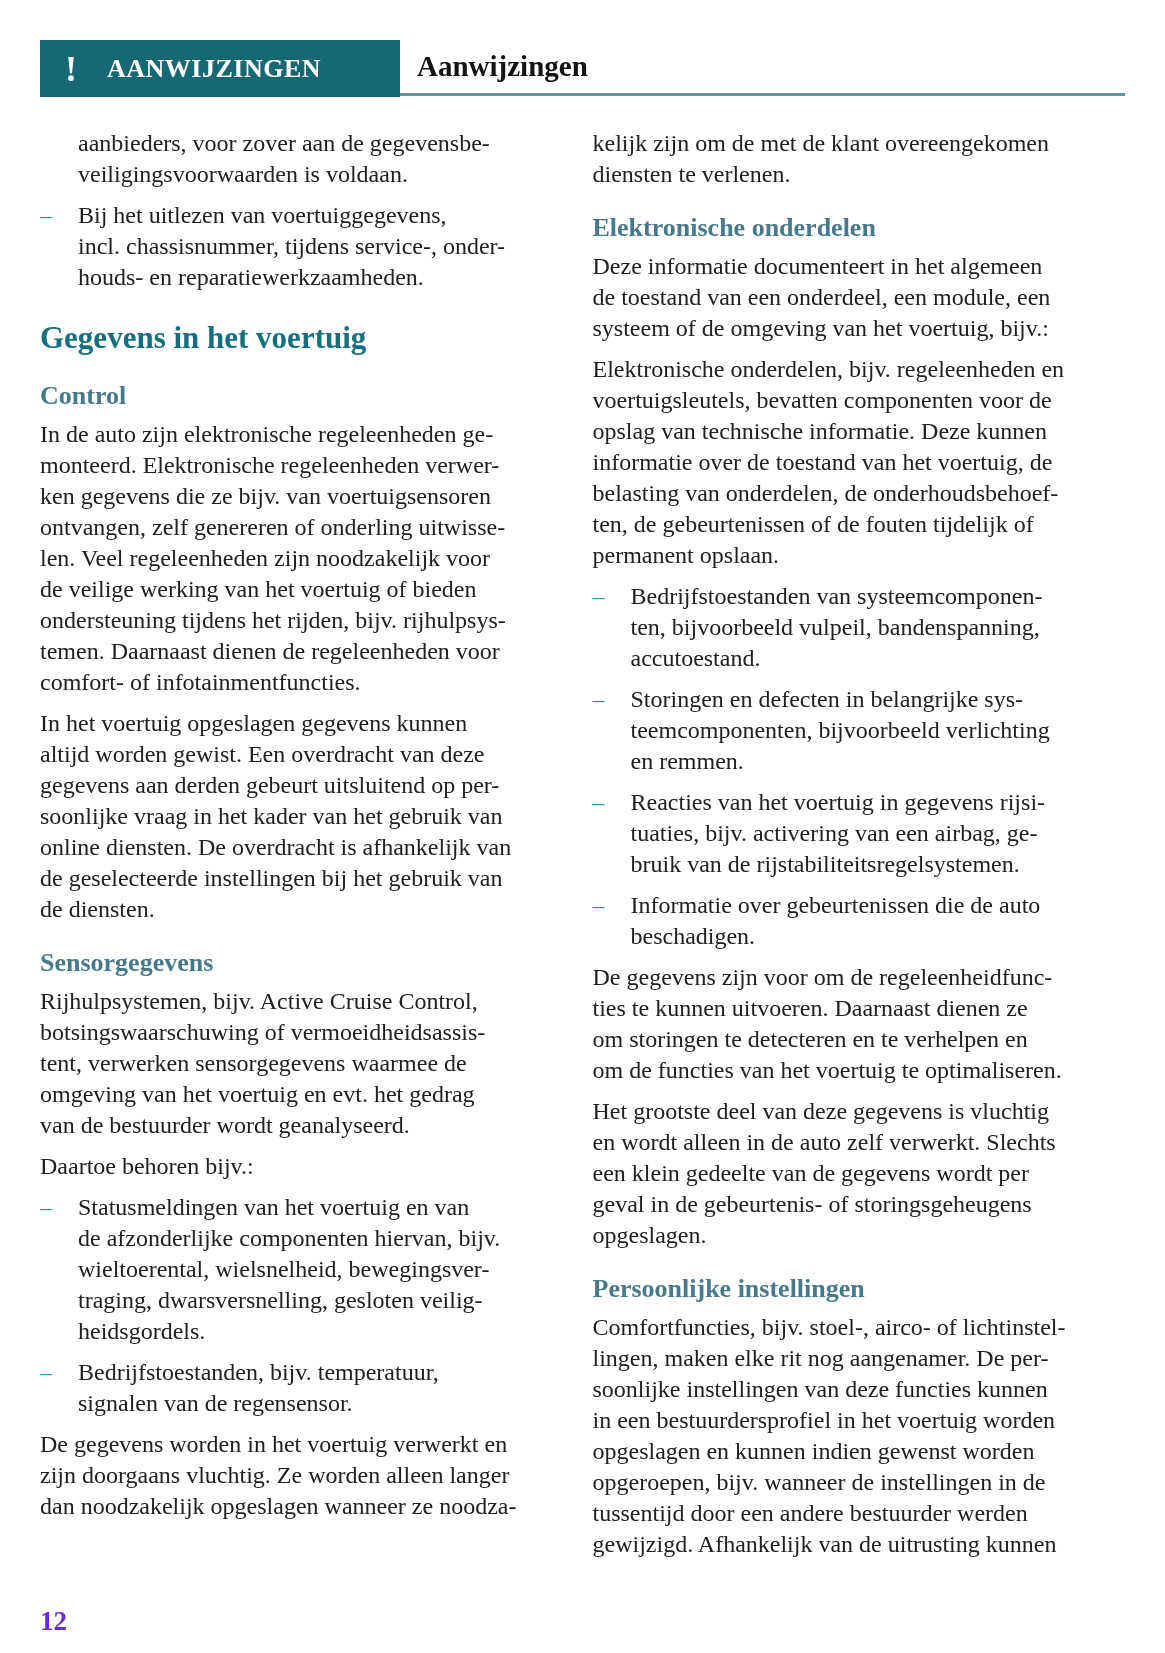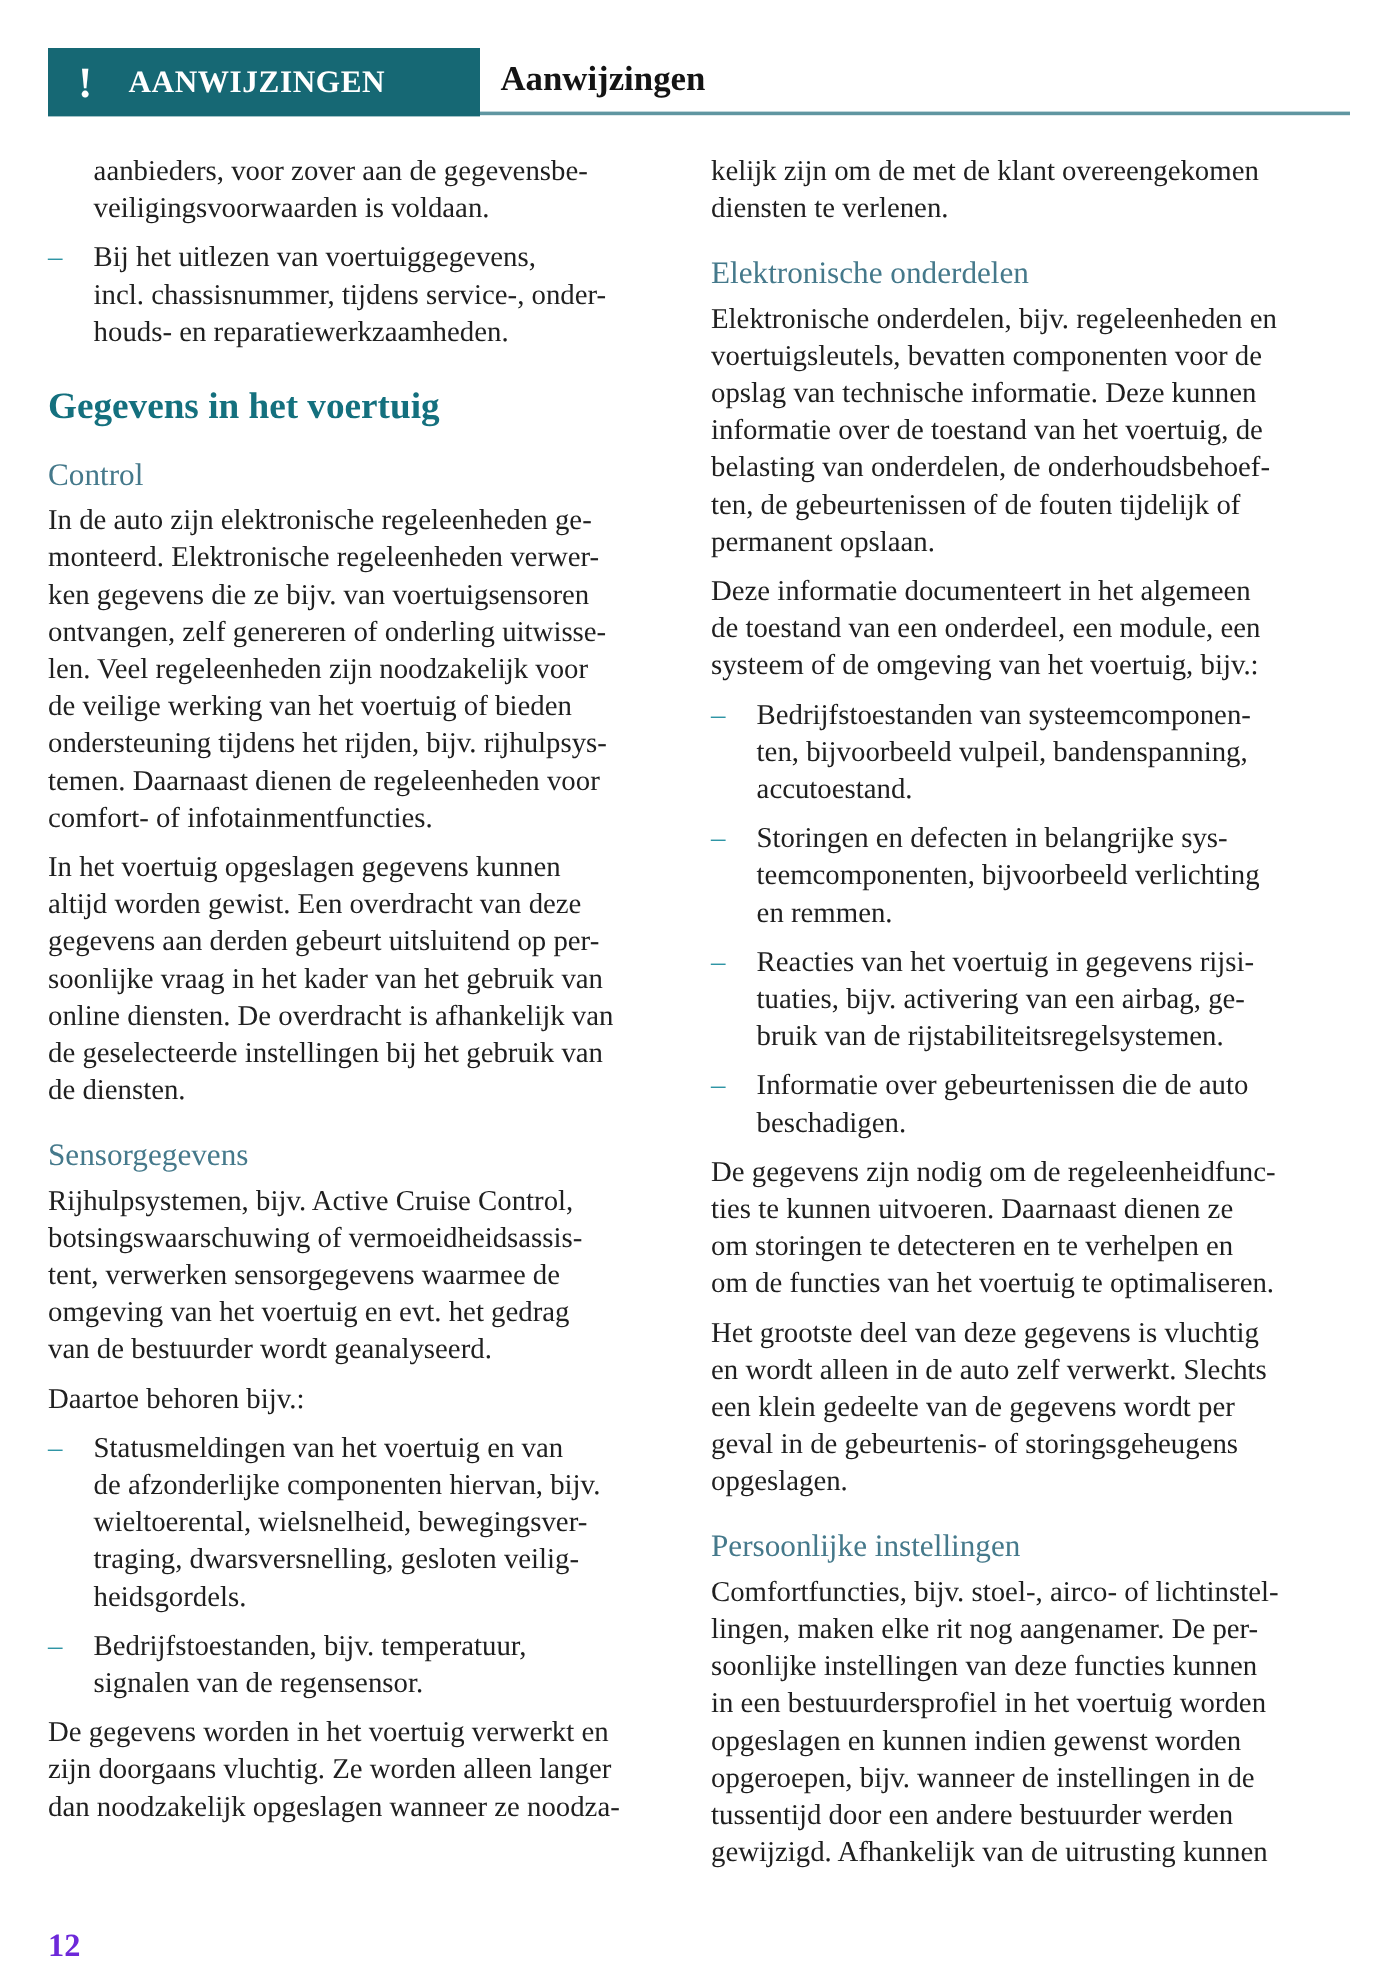--- a/index.html
+++ b/index.html
@@ -36,21 +36,21 @@
   .col { flex: 1; font-size: 24px; line-height: 31px; }
 
   .lines { white-space: pre-line; }
   .col p { margin: 0 0 10px 0; }
 
   .section-heading {
     font-size: 31px; line-height: 40px; font-weight: bold;
     color: #14707e; margin: 25px 0 0 0;
   }
   .sub-heading {
-    font-size: 26px; line-height: 34px; font-weight: normal;
+    font-size: 26px; line-height: 34px; font-weight: bold;
     color: #45798b; margin: 21px 0 6px 0;
   }
 
   .dash-list { list-style: none; margin: 0 0 10px 0; }
   .dash-item { display: flex; margin-bottom: 10px; }
   .dash-item:last-child { margin-bottom: 0; }
   .dash {
     width: 38px; flex: none;
     color: #2f95a5;
   }
@@ -142,30 +142,30 @@
 dan noodzakelijk opgeslagen wanneer ze noodza-</p>
 
     </section>
 
     <section class="col">
 
       <p class="lines">kelijk zijn om de met de klant overeengekomen
 diensten te verlenen.</p>
 
       <h2 class="sub-heading">Elektronische onderdelen</h2>
+      <p class="lines">Deze informatie documenteert in het algemeen
+de toestand van een onderdeel, een module, een
+systeem of de omgeving van het voertuig, bijv.:</p>
       <p class="lines">Elektronische onderdelen, bijv. regeleenheden en
 voertuigsleutels, bevatten componenten voor de
 opslag van technische informatie. Deze kunnen
 informatie over de toestand van het voertuig, de
 belasting van onderdelen, de onderhoudsbehoef-
 ten, de gebeurtenissen of de fouten tijdelijk of
 permanent opslaan.</p>
-      <p class="lines">Deze informatie documenteert in het algemeen
-de toestand van een onderdeel, een module, een
-systeem of de omgeving van het voertuig, bijv.:</p>
 
       <ul class="dash-list">
         <li class="dash-item">
           <span class="dash">–</span>
           <span class="lines">Bedrijfstoestanden van systeemcomponen-
 ten, bijvoorbeeld vulpeil, bandenspanning,
 accutoestand.</span>
         </li>
         <li class="dash-item">
           <span class="dash">–</span>
@@ -179,21 +179,21 @@
 tuaties, bijv. activering van een airbag, ge-
 bruik van de rijstabiliteitsregelsystemen.</span>
         </li>
         <li class="dash-item">
           <span class="dash">–</span>
           <span class="lines">Informatie over gebeurtenissen die de auto
 beschadigen.</span>
         </li>
       </ul>
 
-      <p class="lines">De gegevens zijn nodig om de regeleenheidfunc-
+      <p class="lines">De gegevens zijn voor om de regeleenheidfunc-
 ties te kunnen uitvoeren. Daarnaast dienen ze
 om storingen te detecteren en te verhelpen en
 om de functies van het voertuig te optimaliseren.</p>
       <p class="lines">Het grootste deel van deze gegevens is vluchtig
 en wordt alleen in de auto zelf verwerkt. Slechts
 een klein gedeelte van de gegevens wordt per
 geval in de gebeurtenis- of storingsgeheugens
 opgeslagen.</p>
 
       <h2 class="sub-heading">Persoonlijke instellingen</h2>

